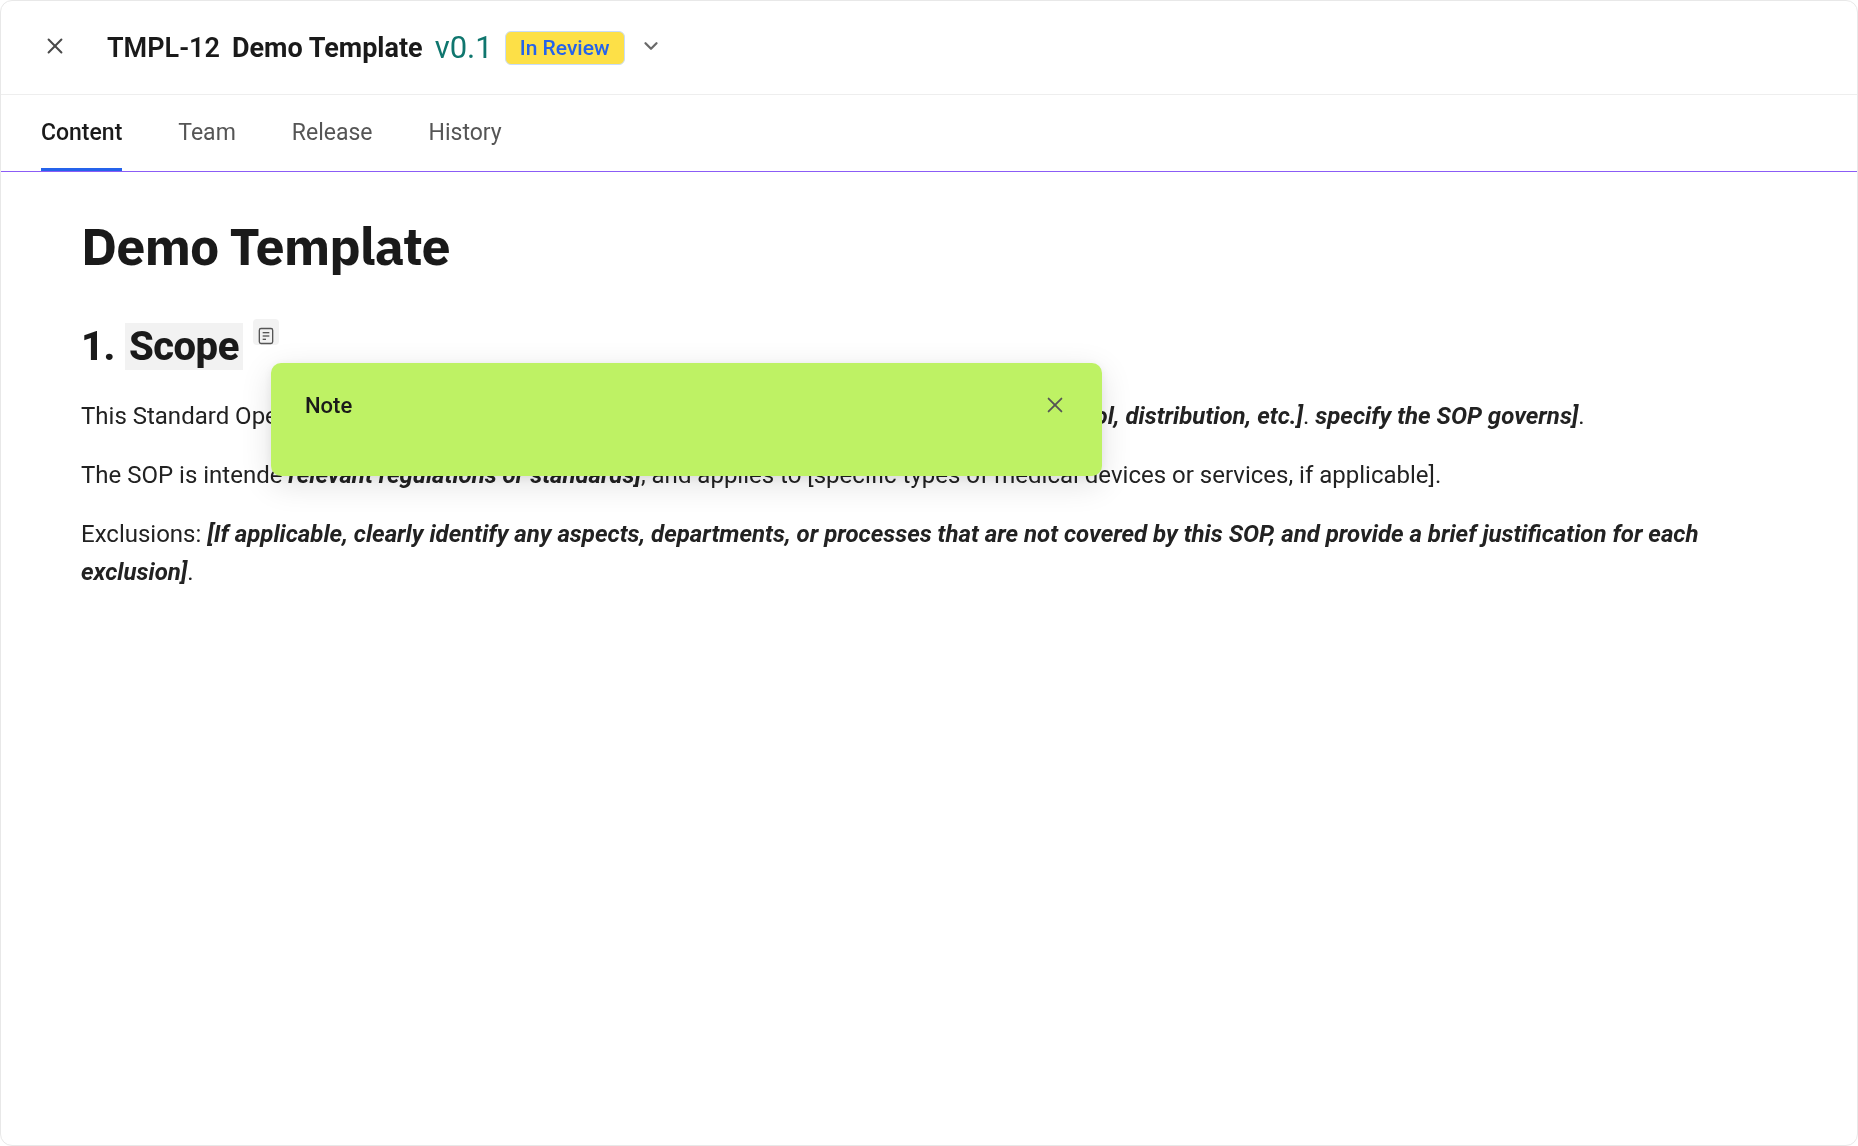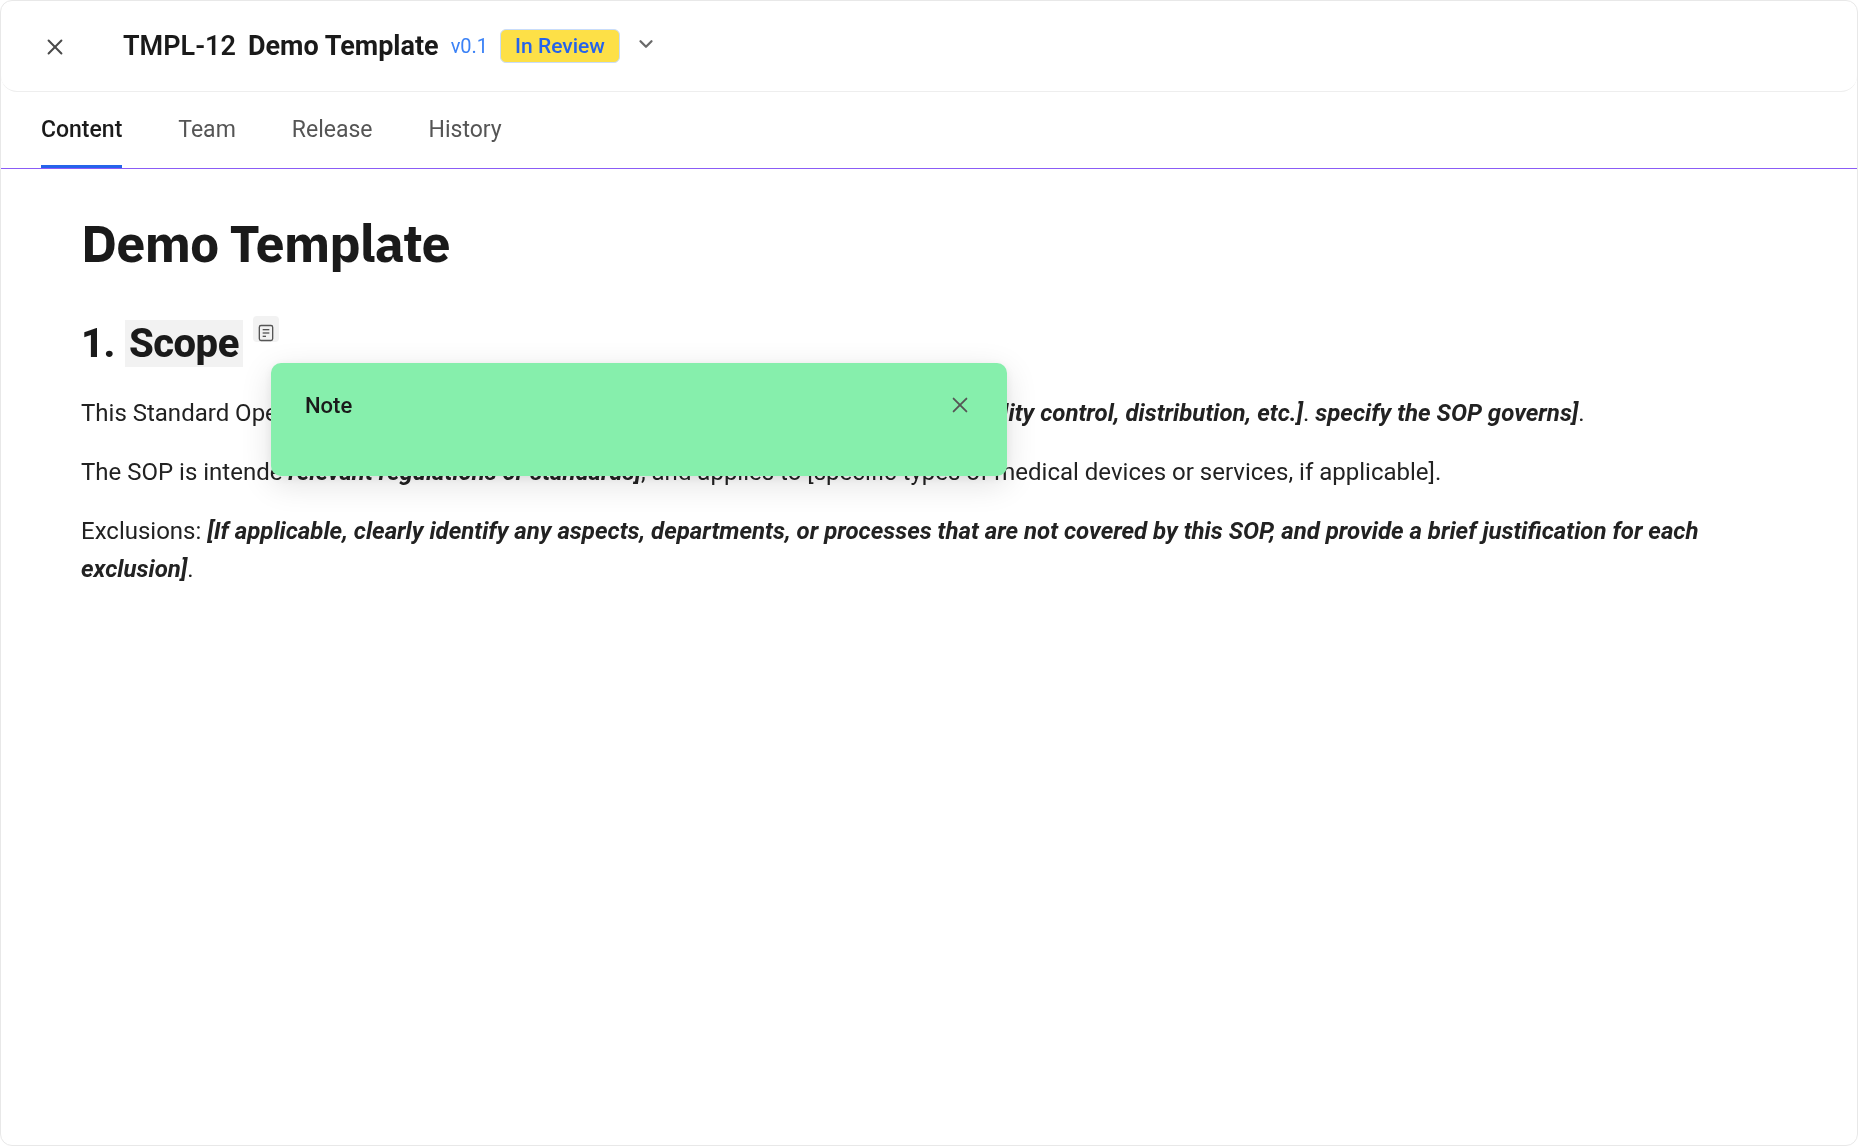--- a/index.html
+++ b/index.html
@@ -13,25 +13,24 @@
       color: #1a1a1a;
       width: 1858px;
       height: 1146px;
       position: relative;
       border-radius: 12px;
       border: 1px solid #e8e8e8;
       overflow: hidden;
     }
     .header {
       display: flex;
-      align-items: flex-end;
+      align-items: center;
       padding: 28px 40px 28px 40px;
-      gap: 36px;
+      gap: 20px;
       border-bottom: 1px solid #eeeeee;
-      border-radius: 16px;
     }
     .close-btn {
       width: 28px;
       height: 28px;
       cursor: pointer;
       color: #4a4a4a;
       display: flex;
       align-items: center;
       justify-content: center;
       margin-right: 18px;
@@ -49,23 +48,23 @@
       font-size: 27px;
       font-weight: 600;
       color: #1a1a1a;
     }
     .doc-name {
       font-size: 27px;
       font-weight: 700;
       color: #1a1a1a;
     }
     .version {
-      font-size: 20px;
+      font-size: 31px;
       font-weight: 400;
-      color: #3b82f6;
+      color: #0f766e;
     }
     .status-badge {
       background: #fde047;
       color: #2563eb;
       border: 1px solid #c8dcfa;
       border-radius: 6px;
       padding: 4px 14px;
       font-size: 21px;
       font-weight: 500;
     }
@@ -159,22 +158,22 @@
       margin-bottom: 22px;
     }
     .body-text .italic-bold {
       font-style: italic;
       font-weight: 700;
     }
     .note-popover {
       position: absolute;
       top: 362px;
       left: 270px;
-      width: 736px;
-      background: #86efac;
+      width: 831px;
+      background: #bef264;
       border-radius: 10px;
       box-shadow: 0 8px 32px rgba(0,0,0,0.12), 0 2px 8px rgba(0,0,0,0.06);
       padding: 30px 34px 34px 34px;
       z-index: 10;
     }
     .note-popover-header {
       display: flex;
       align-items: center;
       justify-content: space-between;
       margin-bottom: 24px;

